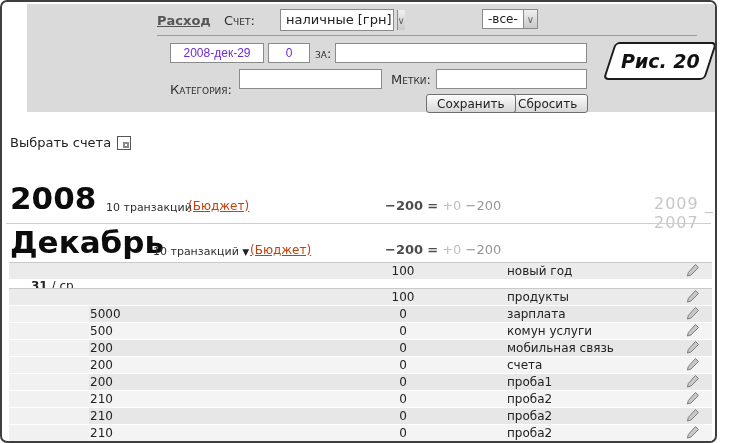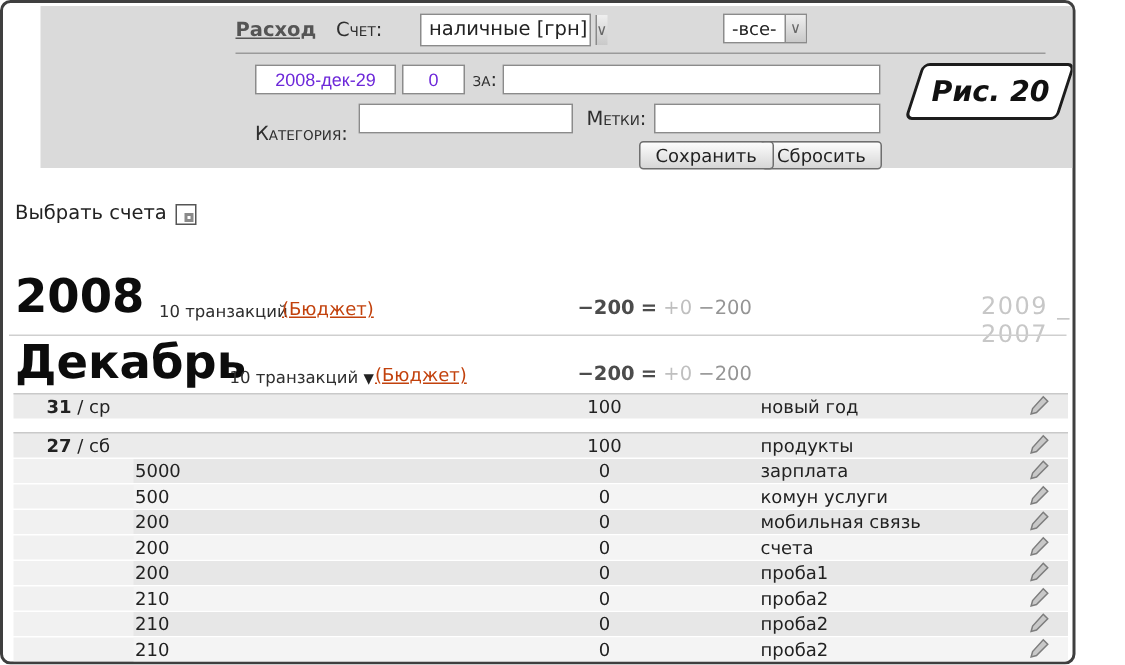--- a/index.html
+++ b/index.html
@@ -89,21 +89,21 @@
   .sums-m{left:383px;top:240px;}
   
   .ttable{position:absolute;left:7px;right:3px;top:260px;}
   .trow{position:relative;height:16px;margin-bottom:1px;font-size:12px;color:#222;}
   .trow.day{background:var(--rowday,#ebebeb);border-top:1px solid #c9c9c9;}
   .trow.gap{height:8px;background:transparent;border:none;margin:0;}
   .trow.sub{background:#f1f1f1;}
   .trow .strip{position:absolute;left:80px;top:0;right:0;bottom:0;}
   .trow.shade-a .strip{background:var(--rowdark,#e7e7e7);}
   .trow.shade-b .strip{background:var(--rowlight,#f4f4f4);}
-  .daylab{position:absolute;left:22px;top:1px;}
+  .daylab{position:absolute;left:22px;top:16px;}
   .daylab b{font-weight:bold;}
   .subamt{position:absolute;left:81px;top:1px;z-index:2;}
   .tval{position:absolute;left:348px;width:92px;text-align:center;top:1px;z-index:2;}
   .tlab{position:absolute;left:498px;top:1px;z-index:2;white-space:nowrap;}
   .pencil{position:absolute;right:12px;top:0px;z-index:2;cursor:pointer;width:14px;height:15px;}
   .pencil svg{display:block;}
 </style>
 </head>
 <body>
 

